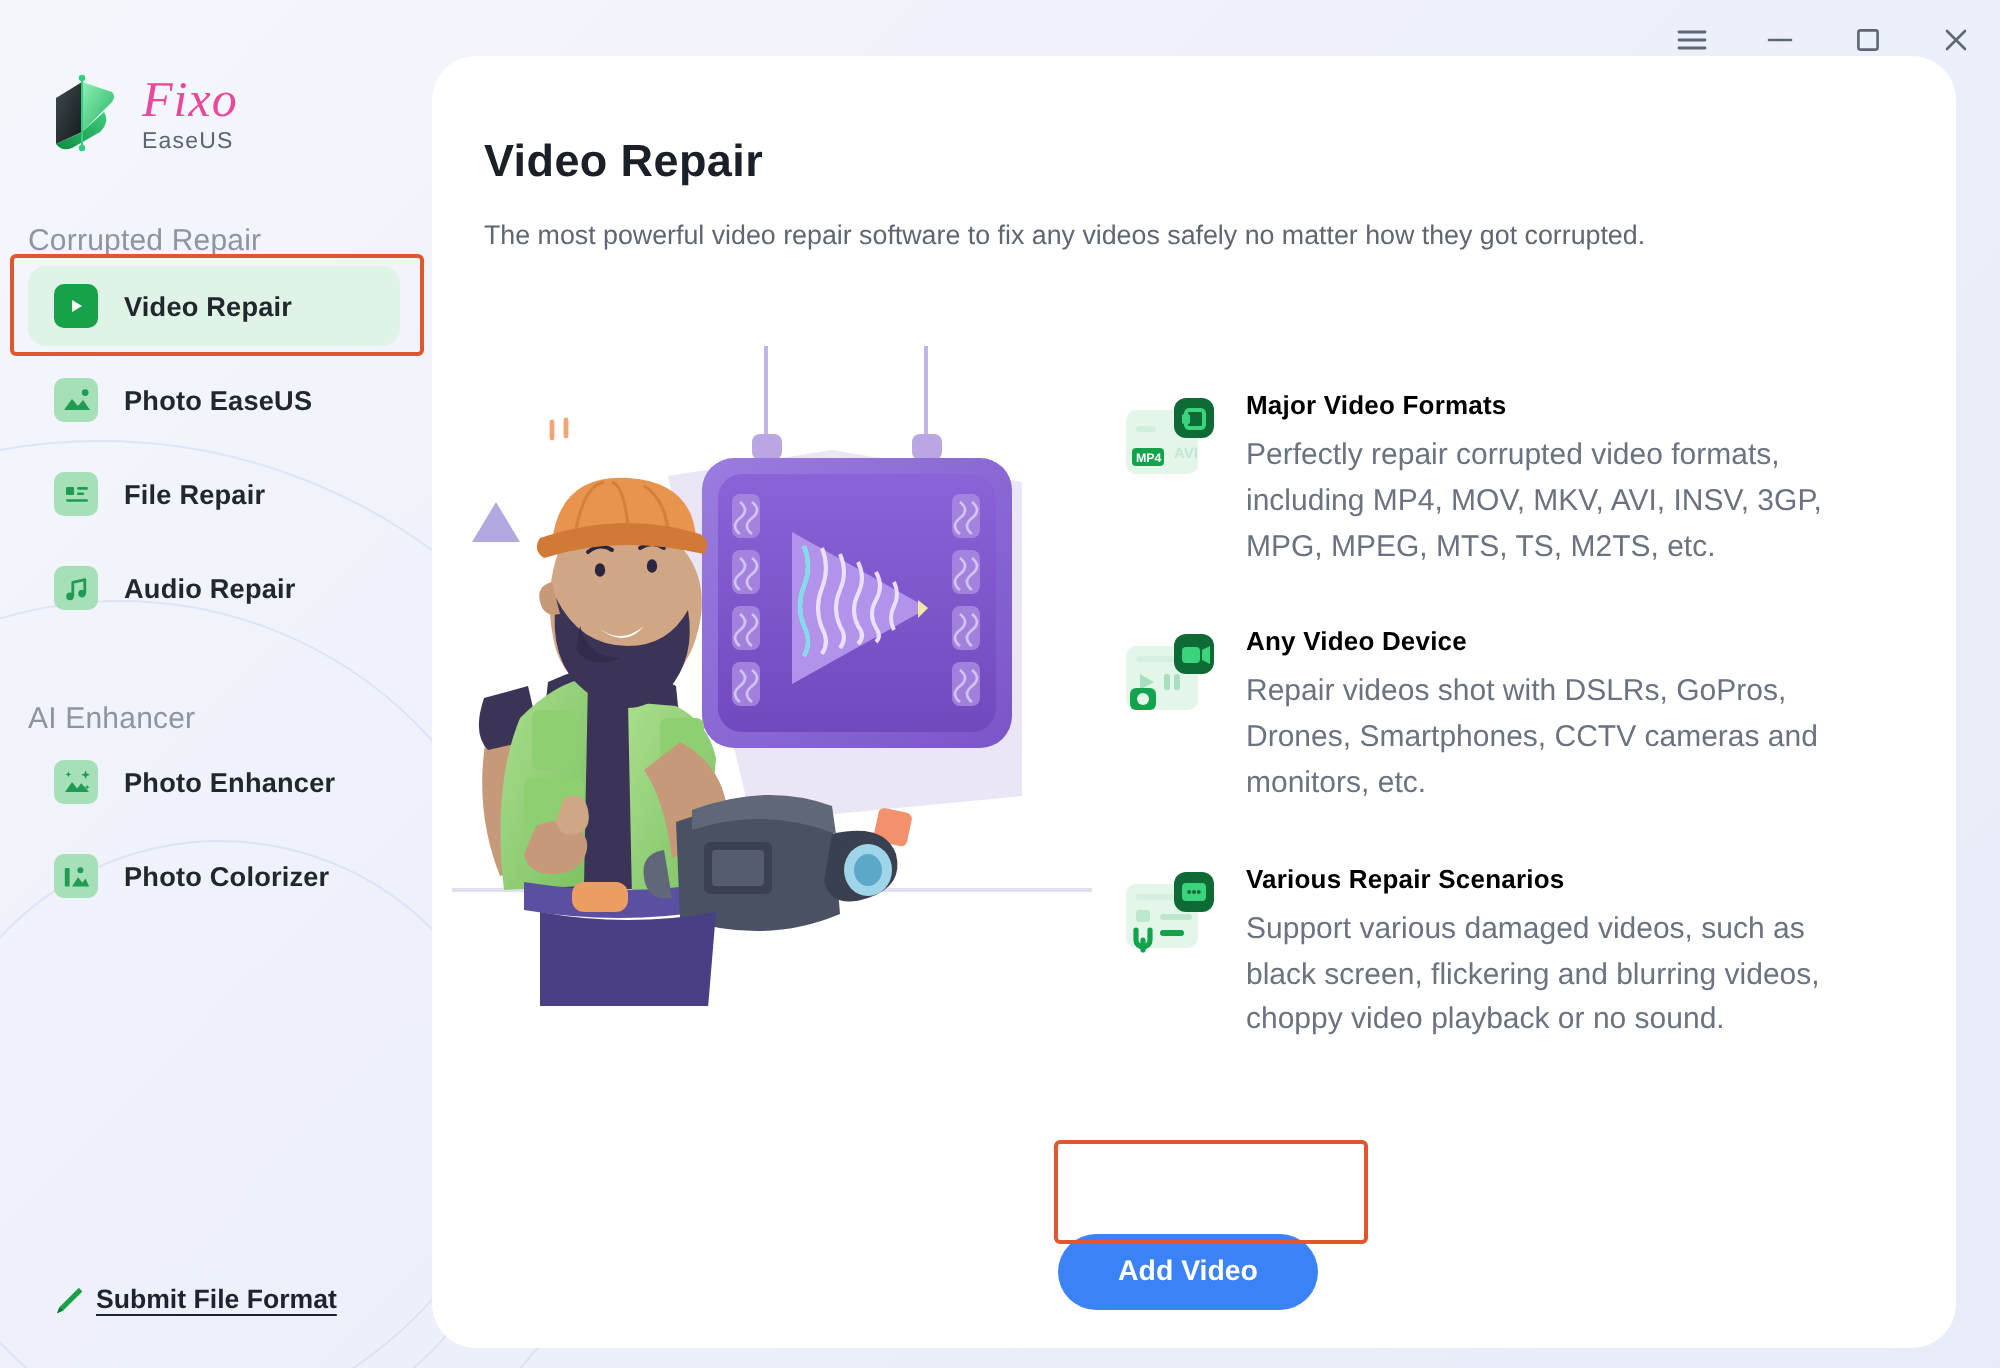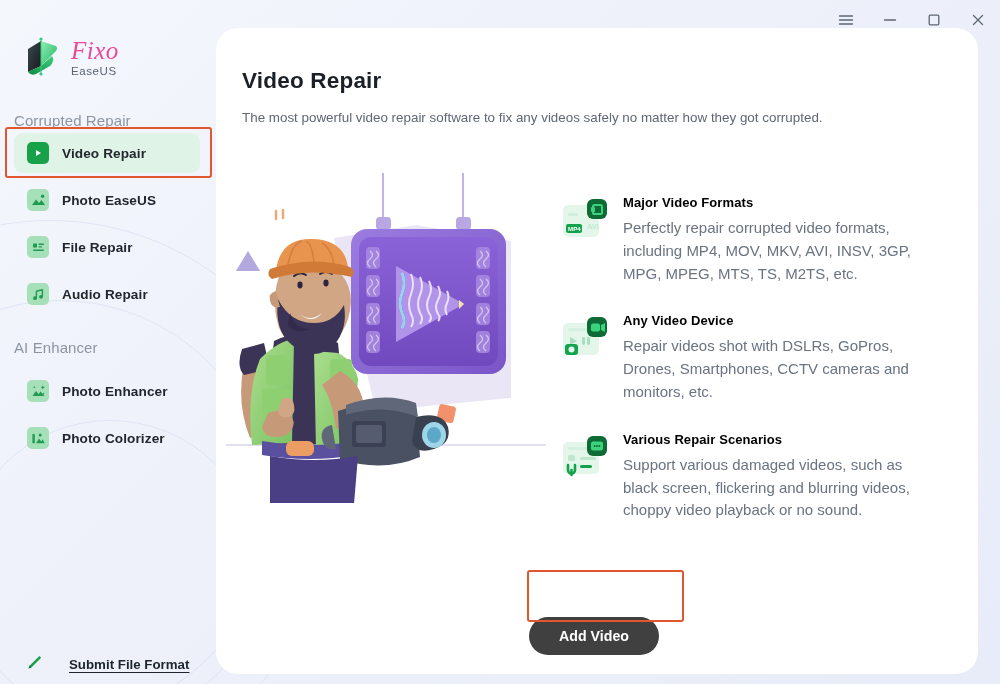--- a/index.html
+++ b/index.html
@@ -65,21 +65,21 @@
     margin-top: 3px;
   }
 
   .group-label {
     position: absolute; left: 14px;
     font-size: 15px;
     color: #8d95a3;
     letter-spacing: .1px;
   }
   #grp-corrupted { top: 112px; }
-  #grp-ai { top: 339px; }
+  #grp-ai { top: 351px; }
 
   .navlist { position: absolute; left: 0; width: 216px; }
   .navitem {
     position: absolute;
     left: 14px;
     width: 186px; height: 40px;
     display: flex; align-items: center;
     gap: 13px;
     padding-left: 13px;
     border-radius: 9px;
@@ -110,23 +110,22 @@
     border-radius: 3px;
     z-index: 30;
     pointer-events: none;
   }
   #annot-video { left: 5px; top: 127px; width: 207px; height: 51px; }
   #annot-addvideo { left: 527px; top: 570px; width: 157px; height: 52px; }
 
   
   .submit-link {
     position: absolute; left: 26px; top: 642px;
-    display: flex; align-items: center; gap: 26px;
+    display: flex; align-items: flex-start; gap: 5px;
     cursor: default;
-    margin-top: 12px;
   }
   .submit-link .label {
     font-size: 13.3px;
     font-weight: bold;
     color: #1d242d;
     text-decoration: underline;
     text-underline-offset: 3px;
   }
 
   
@@ -176,21 +175,21 @@
   .feat-desc {
     font-size: 15px; color: #6a7380; line-height: 1.52;
     max-width: 318px;
   }
 
   
   .addbtn {
     position: absolute;
     left: 313px; top: 47px;
     width: 130px; height: 38px;
-    background: #404040;
+    background: #3b82f6;
     border: none;
     border-radius: 19px;
     color: #fff;
     font-size: 14.2px;
     font-weight: bold;
     font-family: "Liberation Sans", sans-serif;
     cursor: default;
   }
   .cta {
     position: absolute; left: 0; top: 542px; width: 762px; height: 110px;

